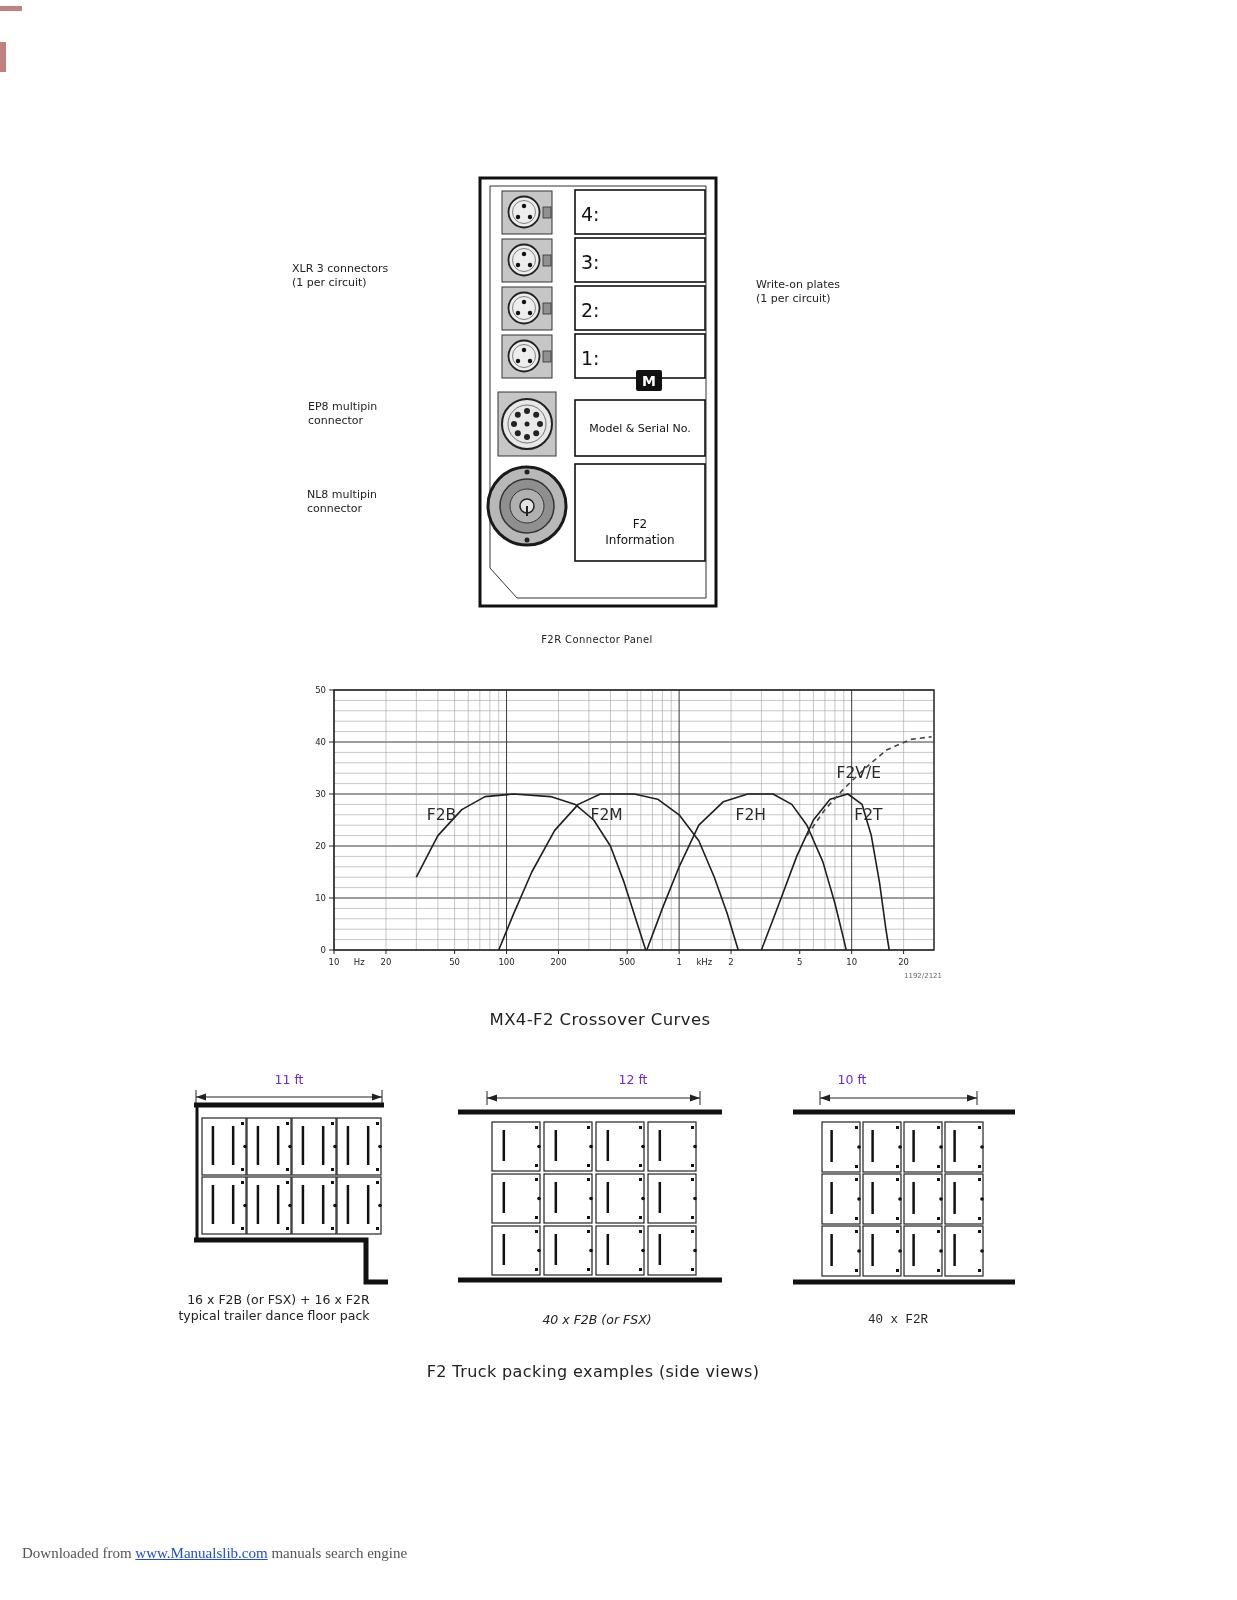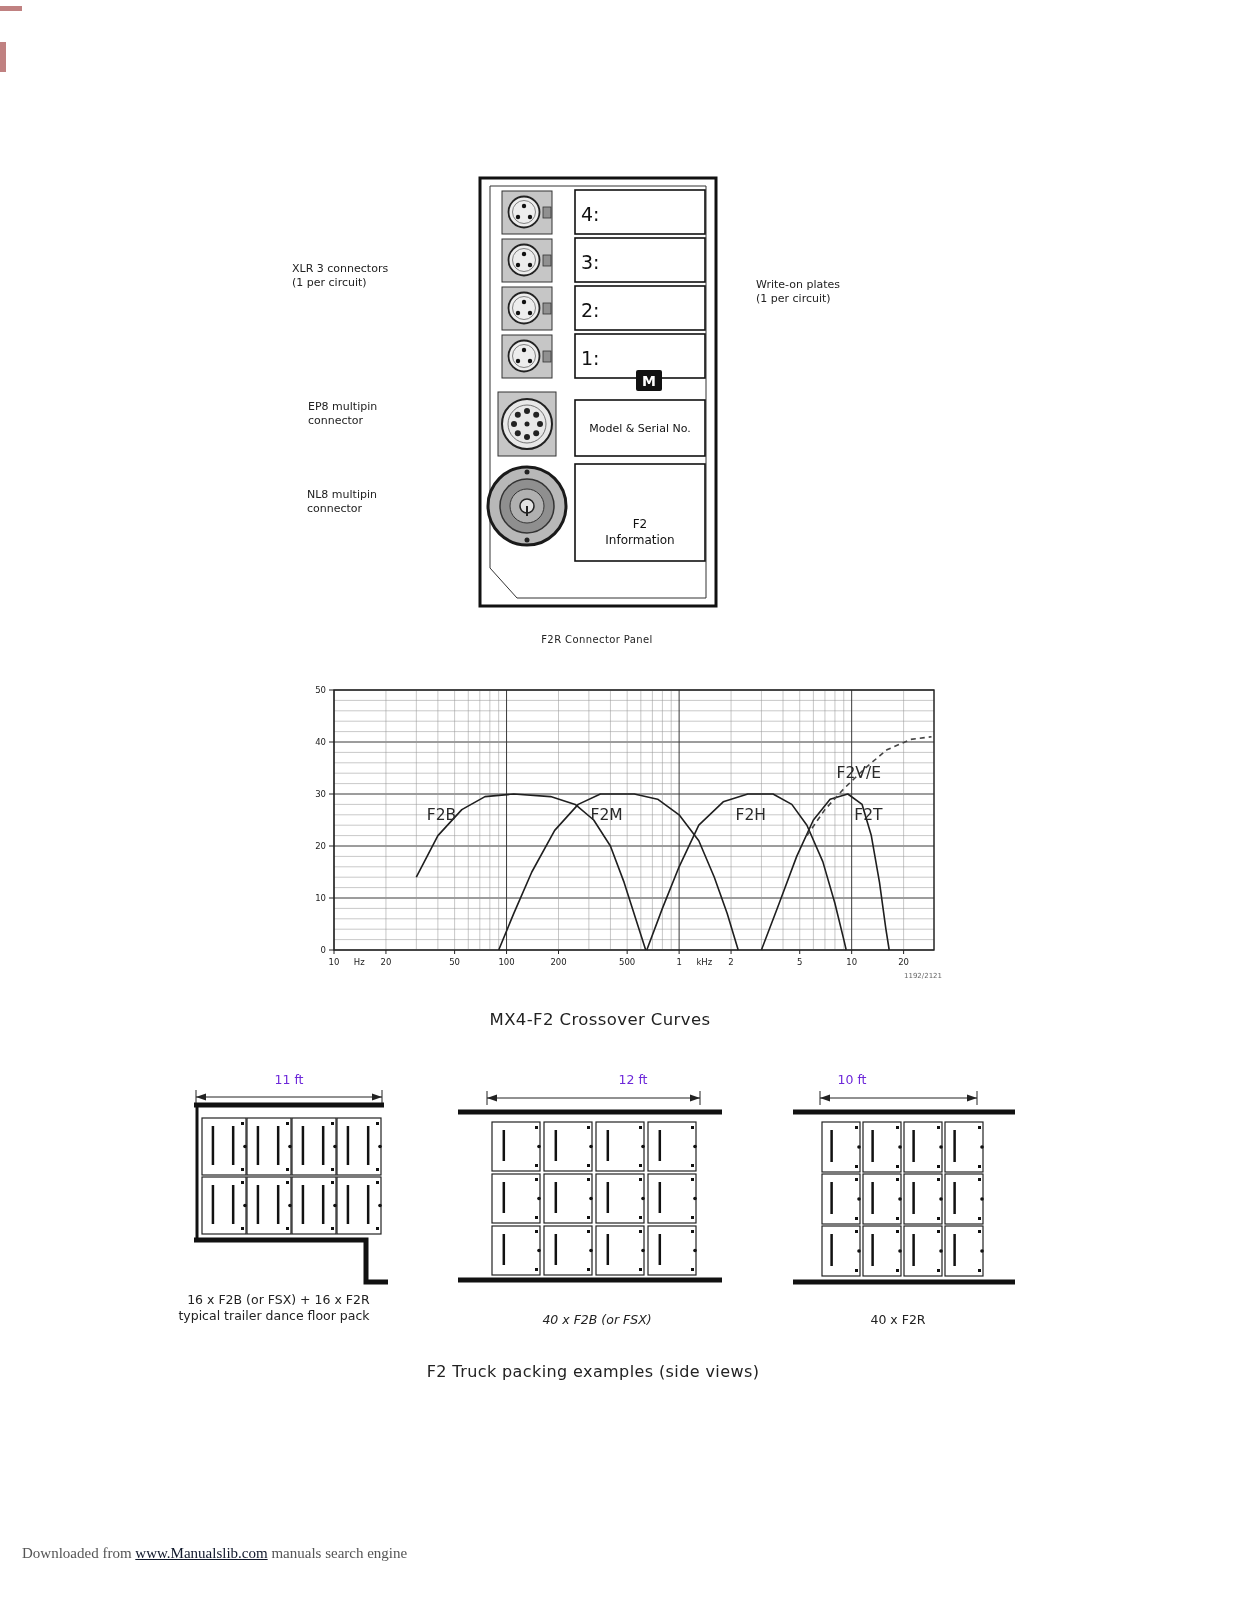--- a/index.html
+++ b/index.html
@@ -4,21 +4,21 @@
 <style>
   html,body{margin:0;padding:0;background:#e8e8e8;}
   .page{position:relative;width:1237px;height:1600px;background:#ffffff;margin:0 auto;
         font-family:"DejaVu Sans",sans-serif;color:#1a1a1a;overflow:hidden;}
   .abs{position:absolute;}
   .lbl{position:absolute;white-space:pre-line;font-size:11px;line-height:1.25;color:#222;}
   .caption{position:absolute;transform:translateX(-50%);font-size:16px;color:#222;letter-spacing:.4px;white-space:pre-line;text-align:center;}
   .dimlbl{position:absolute;transform:translateX(-50%);font-size:12.5px;color:#6d28d9;}
   .subcap{position:absolute;transform:translateX(-50%);font-size:12.5px;color:#222;white-space:pre-line;text-align:center;line-height:1.3;}
   .footer{position:absolute;left:22px;top:1545px;font-family:"Liberation Serif","DejaVu Serif",serif;font-size:15px;color:#555;}
-  .footer a{color:#0f172a;}
+  .footer a{color:#1d4ed8;}
   .artifact{position:absolute;background:rgba(140,25,25,.55);}
   svg text{font-family:"DejaVu Sans",sans-serif;}
 </style>
 </head>
 <body>
 
 <div class="page">
 
   <div class="artifact" style="left:0;top:6px;width:22px;height:5px;"></div>
   <div class="artifact" style="left:0;top:42px;width:6px;height:30px;"></div>
@@ -418,20 +418,20 @@
       <line x1="643" y1="214" x2="865" y2="214" stroke="#111" stroke-width="5"></line>
     </svg>
 
   <div class="dimlbl" style="left:289px;top:1072px;">11 ft</div>
   <div class="dimlbl" style="left:593px;top:1072px;margin-left:40px;">12 ft</div>
   <div class="dimlbl" style="left:852px;top:1072px;">10 ft</div>
 
   <div class="subcap" style="left:274px;top:1292px;text-align:right;">16 x F2B (or FSX) + 16 x F2R
 typical trailer dance floor pack</div>
   <div class="subcap" style="left:597px;top:1312px;font-style:italic;">40 x F2B (or FSX)</div>
-  <div class="subcap" style="left:898px;top:1312px;">40 x F2R</div>
+  <div class="subcap" style="left:898px;top:1312px;font-family:Liberation Mono, monospace;">40 x F2R</div>
 
   <div class="caption" style="left:593px;top:1362px;">F2 Truck packing examples (side views)</div>
 
   <div class="footer">
     <span>Downloaded from </span><a href="#">www.Manualslib.com</a><span> manuals search engine</span>
   </div>
 </div>
 
 </body></html>

